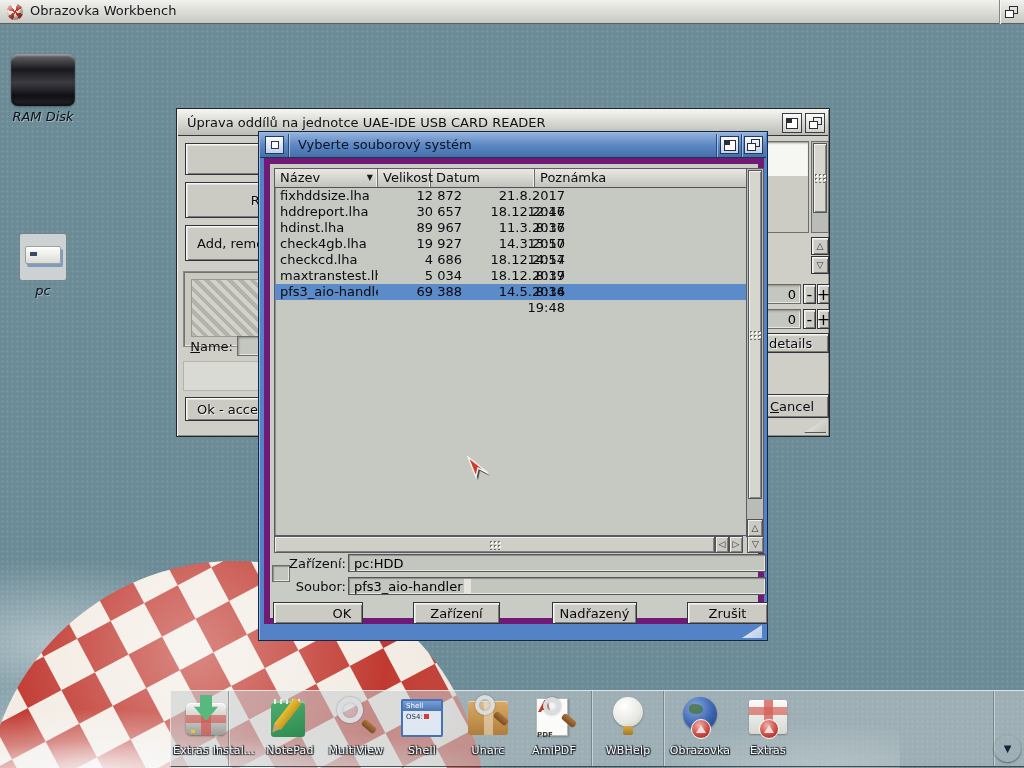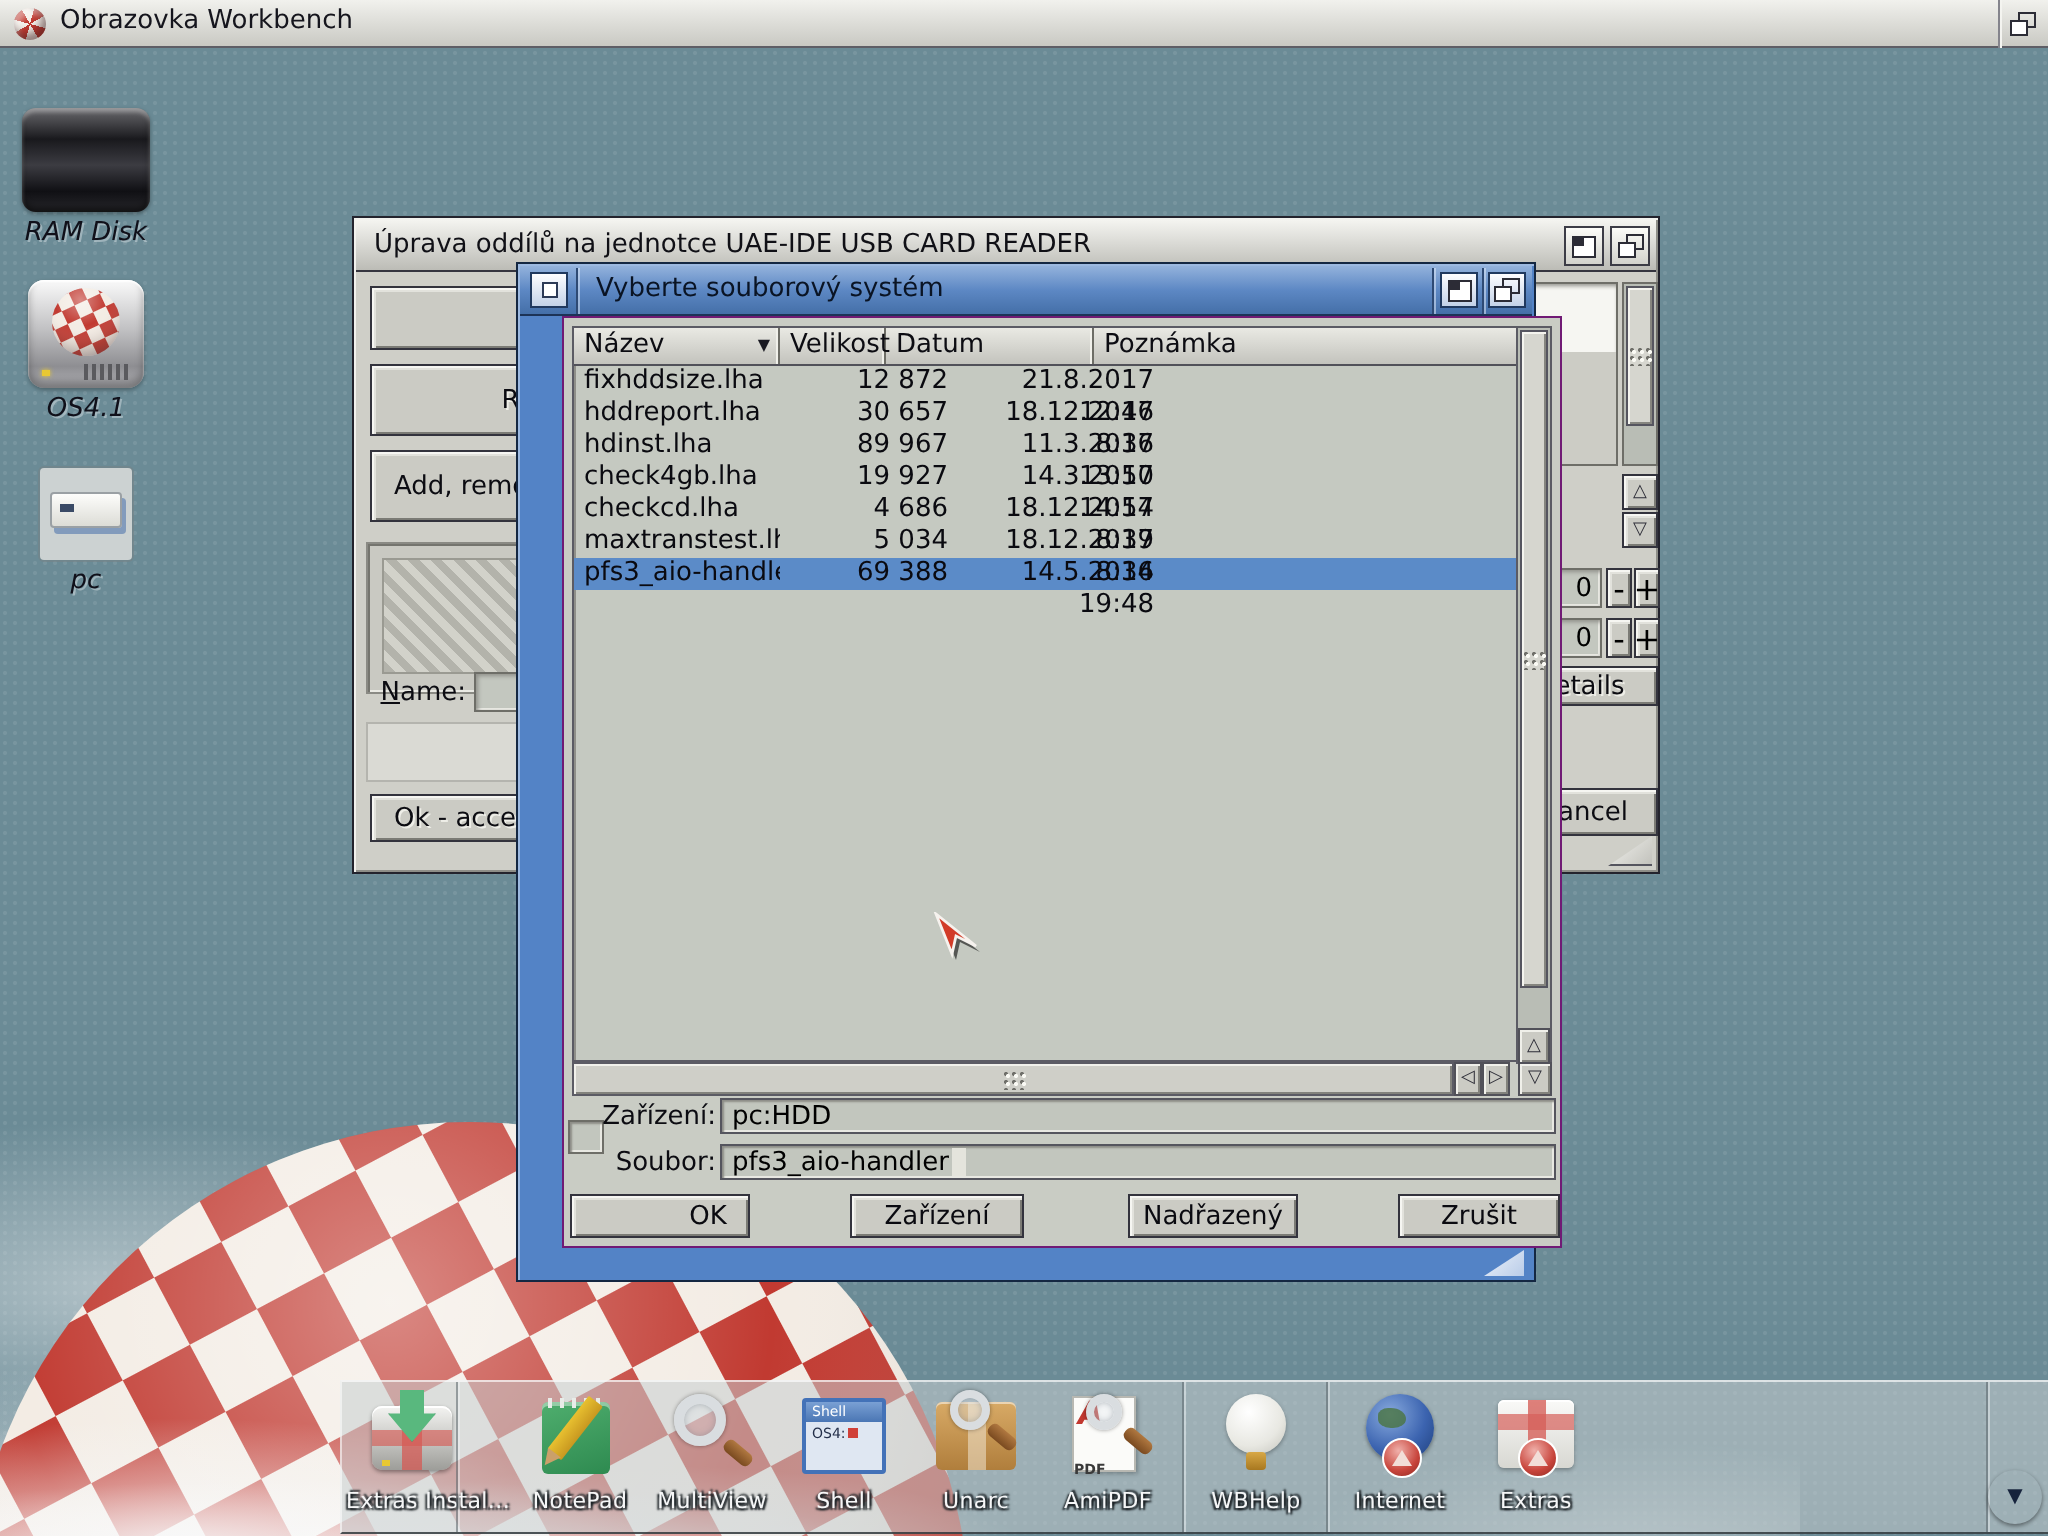--- a/index.html
+++ b/index.html
@@ -102,21 +102,21 @@
   .dialog { position:absolute; left:258px; top:131px; width:510px; height:510px; z-index:15;
             background:#5383c6; border:1px solid #142742; box-shadow:inset 1px 1px 0 rgba(230,240,252,.5); }
   .dlg-tb { position:absolute; left:1px; top:1px; right:1px; height:25px;
             background:linear-gradient(180deg,#93b2dc 0%,#5d88c4 50%,#446fa8 100%); border-bottom:1px solid #1c3356; }
   .dlg-tb .t { position:absolute; left:38px; top:4px; font-size:13px; color:#0a1424; white-space:nowrap; }
   .dgad { position:absolute; top:3px; width:19px; height:18px; display:flex; align-items:center; justify-content:center;
             background:linear-gradient(180deg,#fdfdff,#c3d2e8); border:1px solid #20395f; }
   .dlg-tbsep { position:absolute; top:1px; width:1px; height:23px; background:#2e4a74; box-shadow:1px 0 0 rgba(220,232,248,.55); }
   .ic-close { width:8px; height:8px; border:1px solid #2c3a56; background:#fff; }
 
-  .dlg-body { position:absolute; left:22px; top:26px; width:500px; height:466px; background:#c9ccc4; border:1px solid #701a75; }
+  .dlg-body { position:absolute; left:5px; top:26px; width:500px; height:466px; background:#c9ccc4; border:6px solid #701a75; }
 
   .list-wrap { position:absolute; left:4px; top:4px; width:490px; height:368px; background:#c5c9c1;
             border:1px solid #5b5b64; box-shadow:inset 1px 1px 0 #8f8f89; }
   .lhdr { position:absolute; left:0; top:0; right:17px; height:19px; display:flex;
             background:linear-gradient(180deg,#e9e9e3,#c3c3bd); border-bottom:1px solid #515159; }
   .lhdr .hc { font-size:13px; color:#0c0c12; padding:1px 0 0 5px; border-right:1px solid #6d6d66;
             box-shadow:inset -1px 0 0 #f0f0ea; position:relative; }
   .hc.c-name { width:103px; } .hc.c-size { width:53px; } .hc.c-date { width:104px; } .hc.c-note { flex:1; border-right:none; box-shadow:none; }
   .sort-ind { position:absolute; right:4px; top:4px; font-size:8px; color:#1a1a22; }
   .lrows { position:absolute; left:0; top:19px; right:17px; bottom:0; }
@@ -263,31 +263,20 @@
           <i class="b"></i>
           <i class="f"></i>
         </span>
     </div>
   </div>
 
   <div class="dicon" style="left:0px; top:54px;">
     <div class="ramdisk-img"></div>
     <div class="lbl">RAM Disk</div>
   </div>
-  <div class="dicon" style="left:0px; top:140px;">
-    <div class="os41-img">
-      <svg width="36" height="36" style="position:absolute;left:11px;top:3px">
-        <circle cx="18" cy="18" r="17" fill="url(#chkS)"></circle>
-        <circle cx="18" cy="18" r="17" fill="url(#shade)"></circle>
-      </svg>
-      <i class="os41-led"></i>
-        <i class="os41-grille"></i>
-    </div>
-    <div class="lbl">OS4.1</div>
-  </div>
   <div class="dicon" style="left:0px; top:234px;">
     <div class="pc-img">
       <div class="pc-box">
           <i class="pc-slot"></i>
         </div>
     </div>
     <div class="lbl">pc</div>
   </div>
 
   <div class="bgwin">
@@ -568,21 +557,21 @@
         </div>
       <div class="lbl">WBHelp</div>
     </div>
     <div class="dock-sep" style="left:492px"></div>
 
     <div class="ditem" style="left:496px">
       <div class="ic">
           <i class="i-globe"></i>
           <i class="i-badge"></i>
         </div>
-      <div class="lbl">Internet</div>
+      <div class="lbl">Obrazovka</div>
     </div>
     <div class="ditem" style="left:564px">
       <div class="ic">
           <i class="i-gift"></i>
           <i class="i-gift-v"></i>
           <i class="i-gift-h"></i>
           <i class="i-badge"></i>
         </div>
       <div class="lbl">Extras</div>
     </div>

